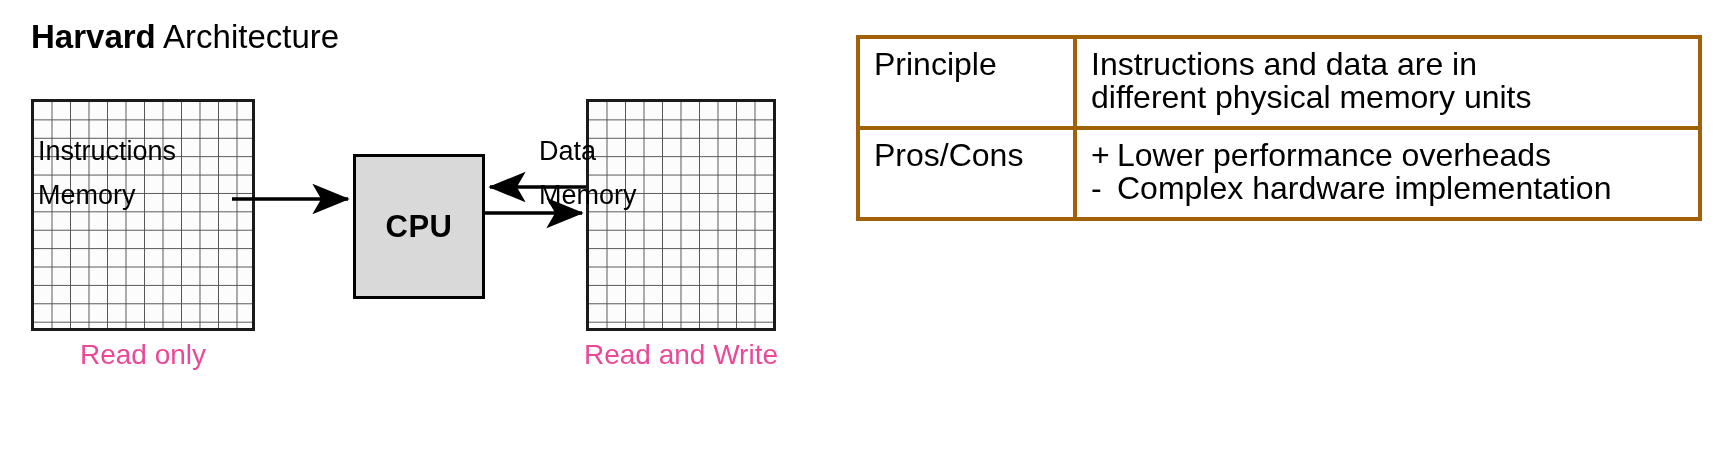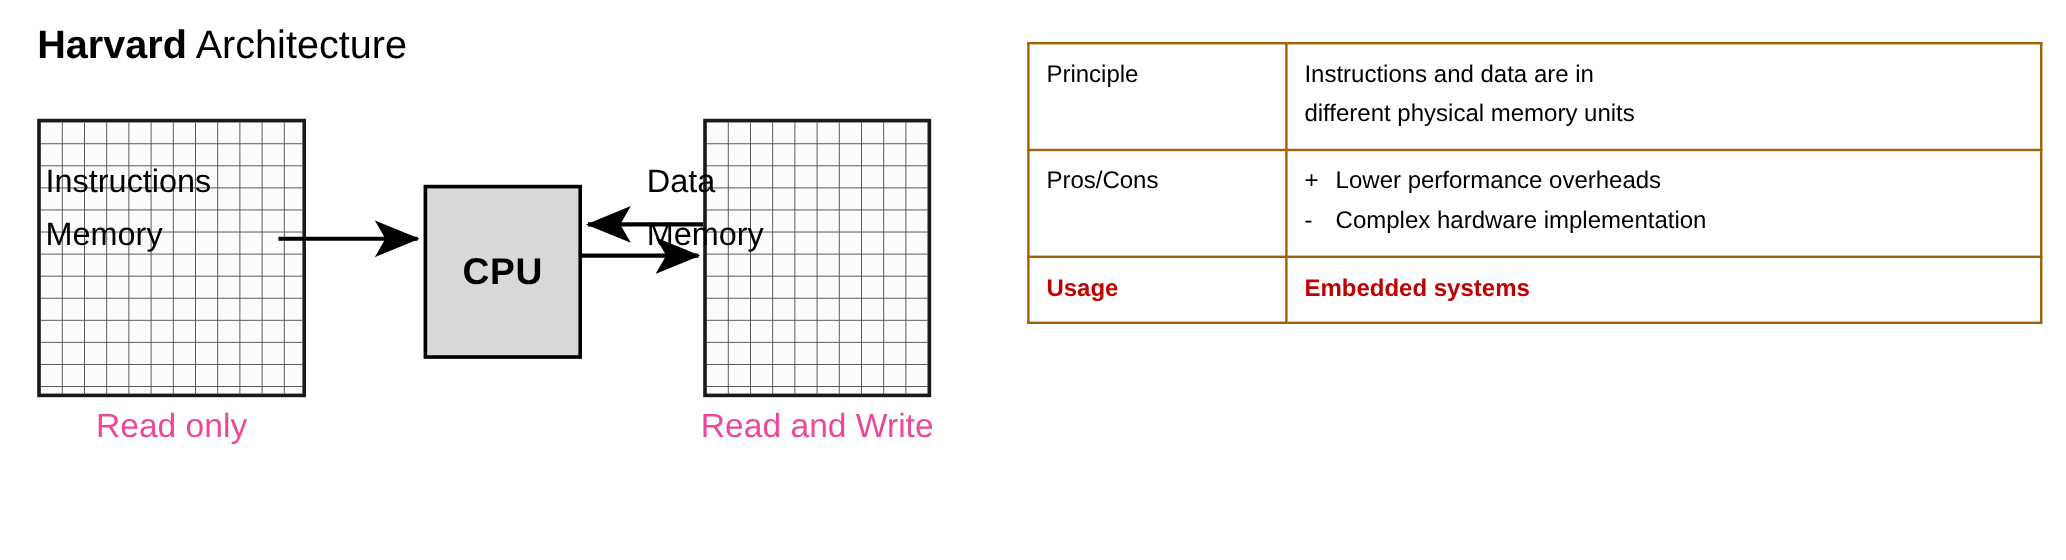--- a/index.html
+++ b/index.html
@@ -102,24 +102,24 @@
   
   #comparison-table {
     position: absolute;
     left: 856px;
     top: 35px;
     width: 846px;
     border-collapse: collapse;
     table-layout: fixed;
   }
   #comparison-table td {
-    border: 2px solid #a16207;
+    border: 4px solid #a16207;
     vertical-align: top;
     padding: 9px 14px 12px 14px;
-    font-size: 20px;
+    font-size: 32px;
     line-height: 33px;
     color: #000;
   }
   #comparison-table td.label-cell { width: 185px; }
   #comparison-table tr.usage-row td {
     font-weight: bold;
     color: #c00000;
     padding-top: 10px;
     padding-bottom: 10px;
   }
@@ -180,20 +180,14 @@
         <span class="value-line"><span class="prefix-sign" style="width:0"></span><span>different physical memory units</span></span>
       </td>
     </tr>
     <tr>
       <td class="label-cell">Pros/Cons</td>
       <td>
         <span class="value-line"><span class="prefix-sign">+</span><span>Lower performance overheads</span></span>
         <span class="value-line"><span class="prefix-sign">-</span><span>Complex hardware implementation</span></span>
       </td>
     </tr>
-    <tr class="usage-row">
-      <td class="label-cell">Usage</td>
-      <td>
-        <span class="value-line"><span class="prefix-sign" style="width:0"></span><span>Embedded systems</span></span>
-      </td>
-    </tr>
   </tbody>
 </table>
 
 </body></html>

